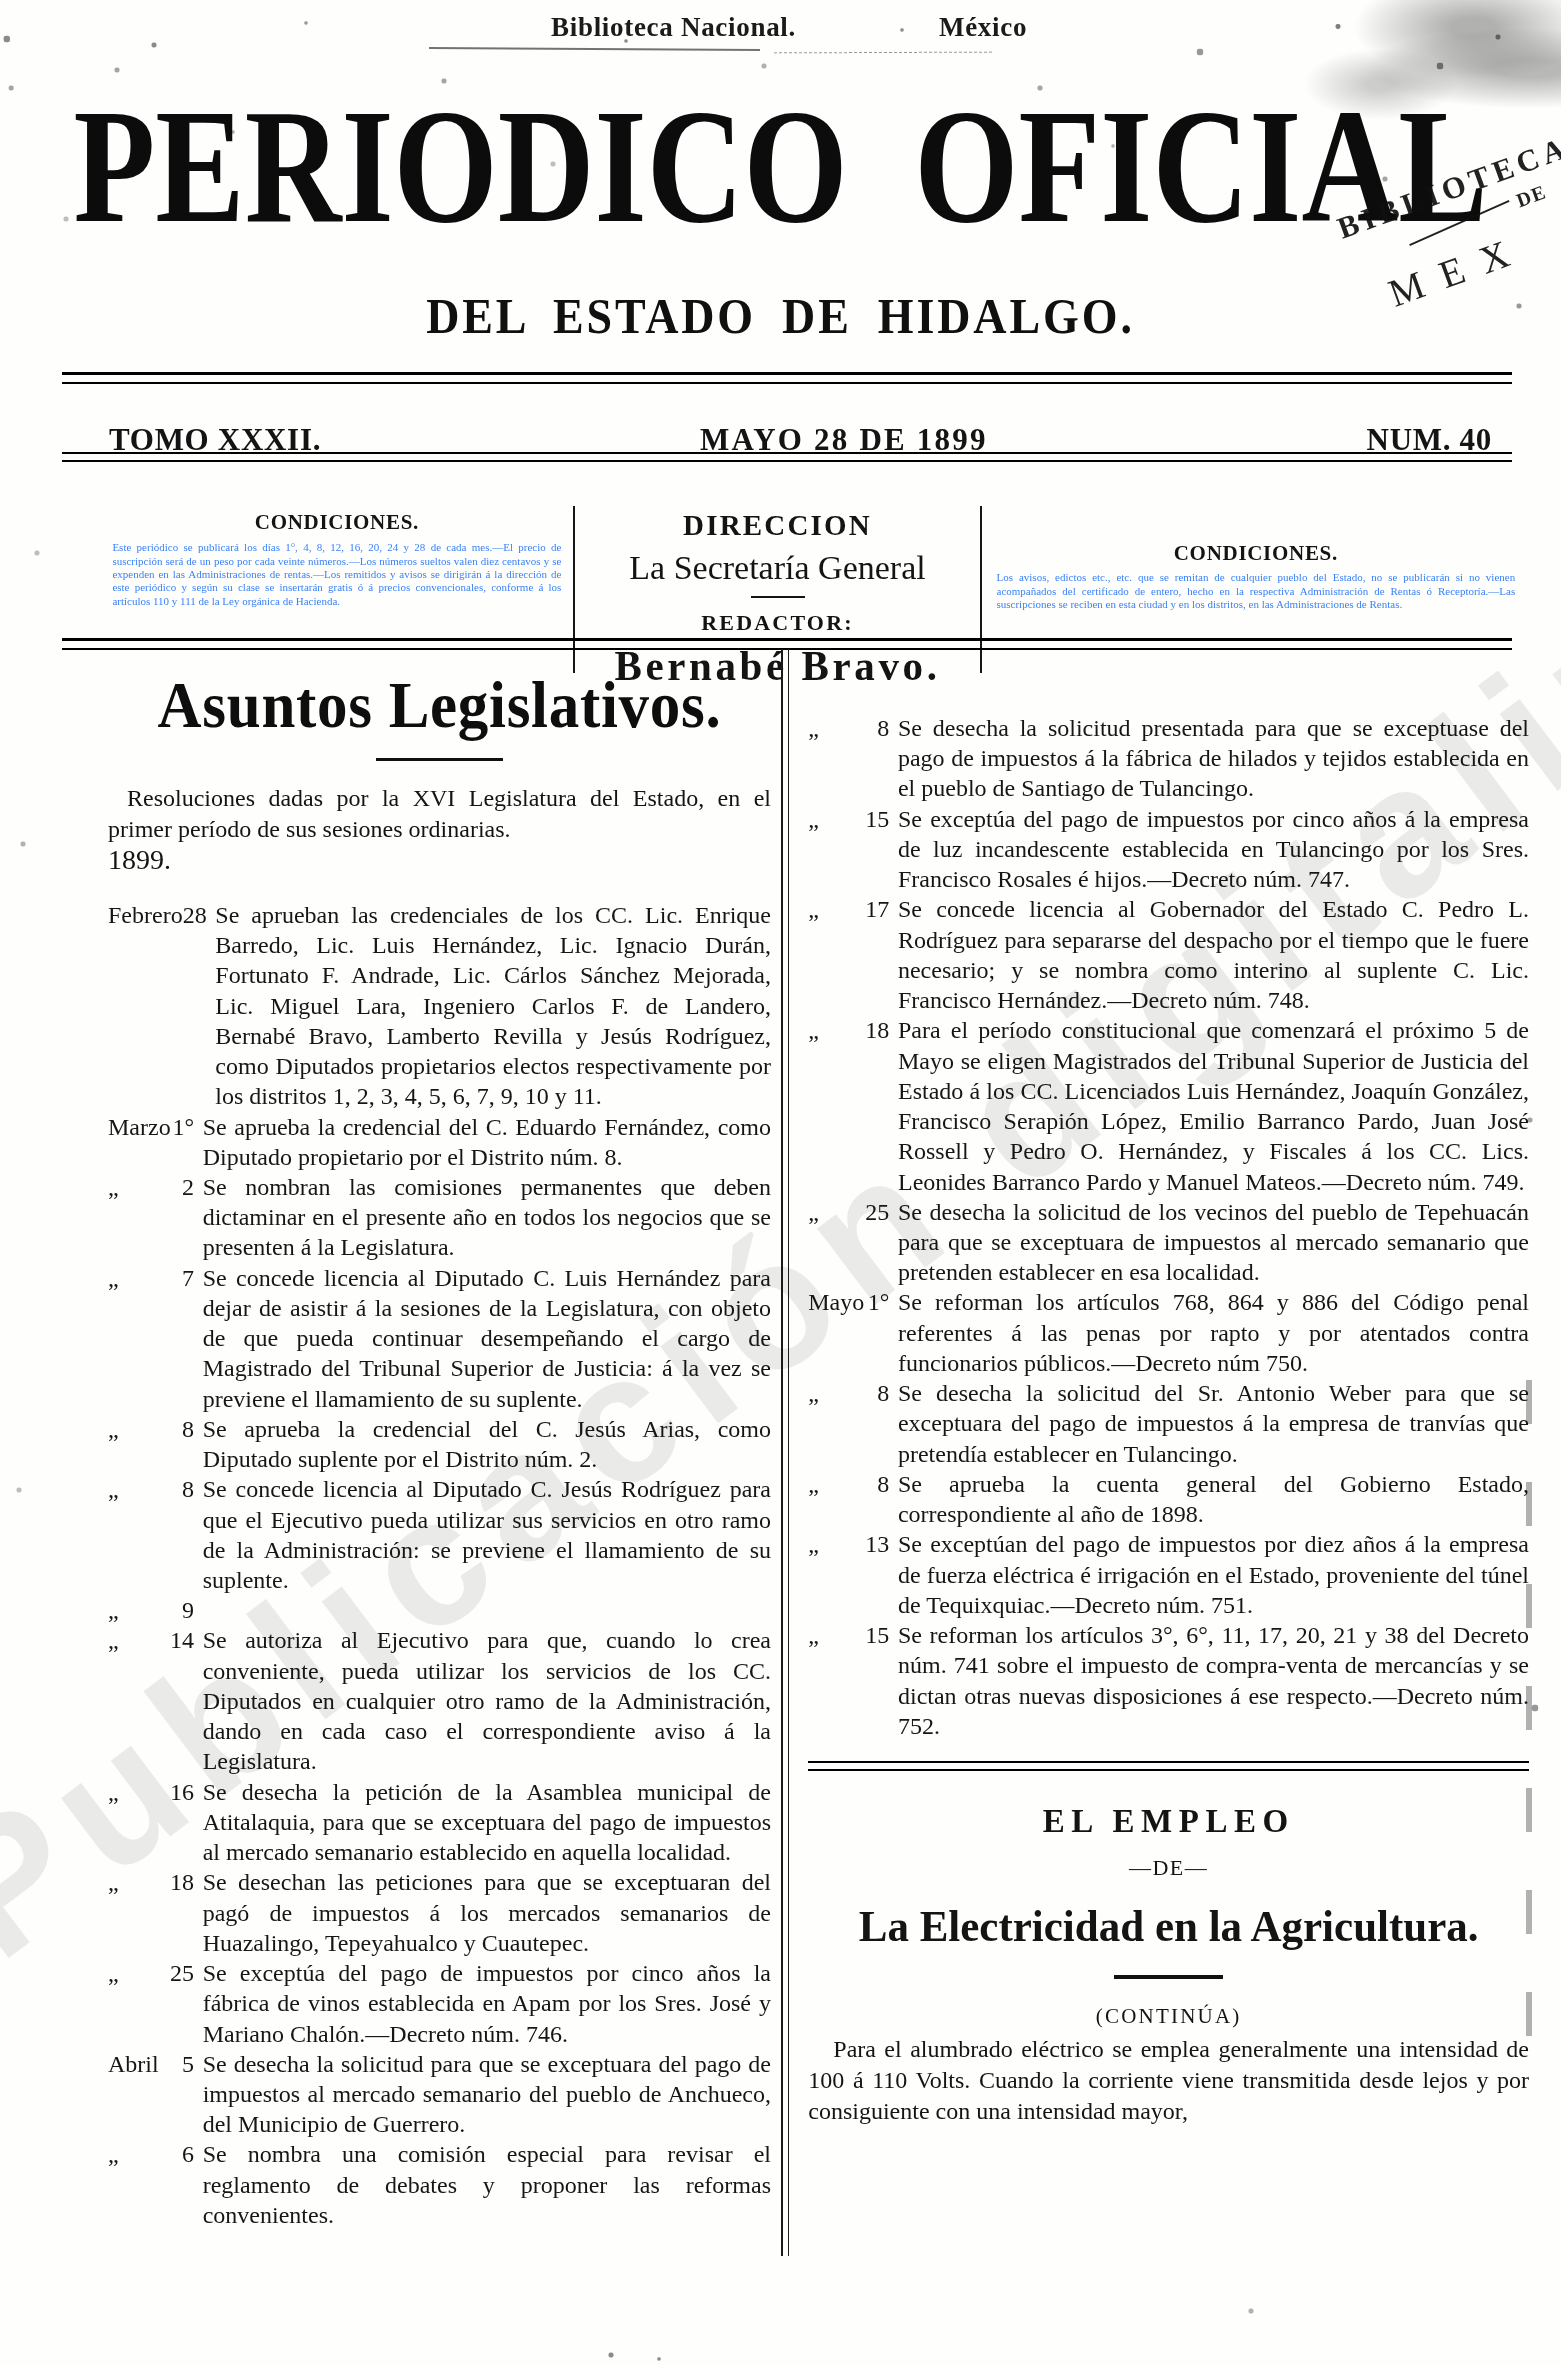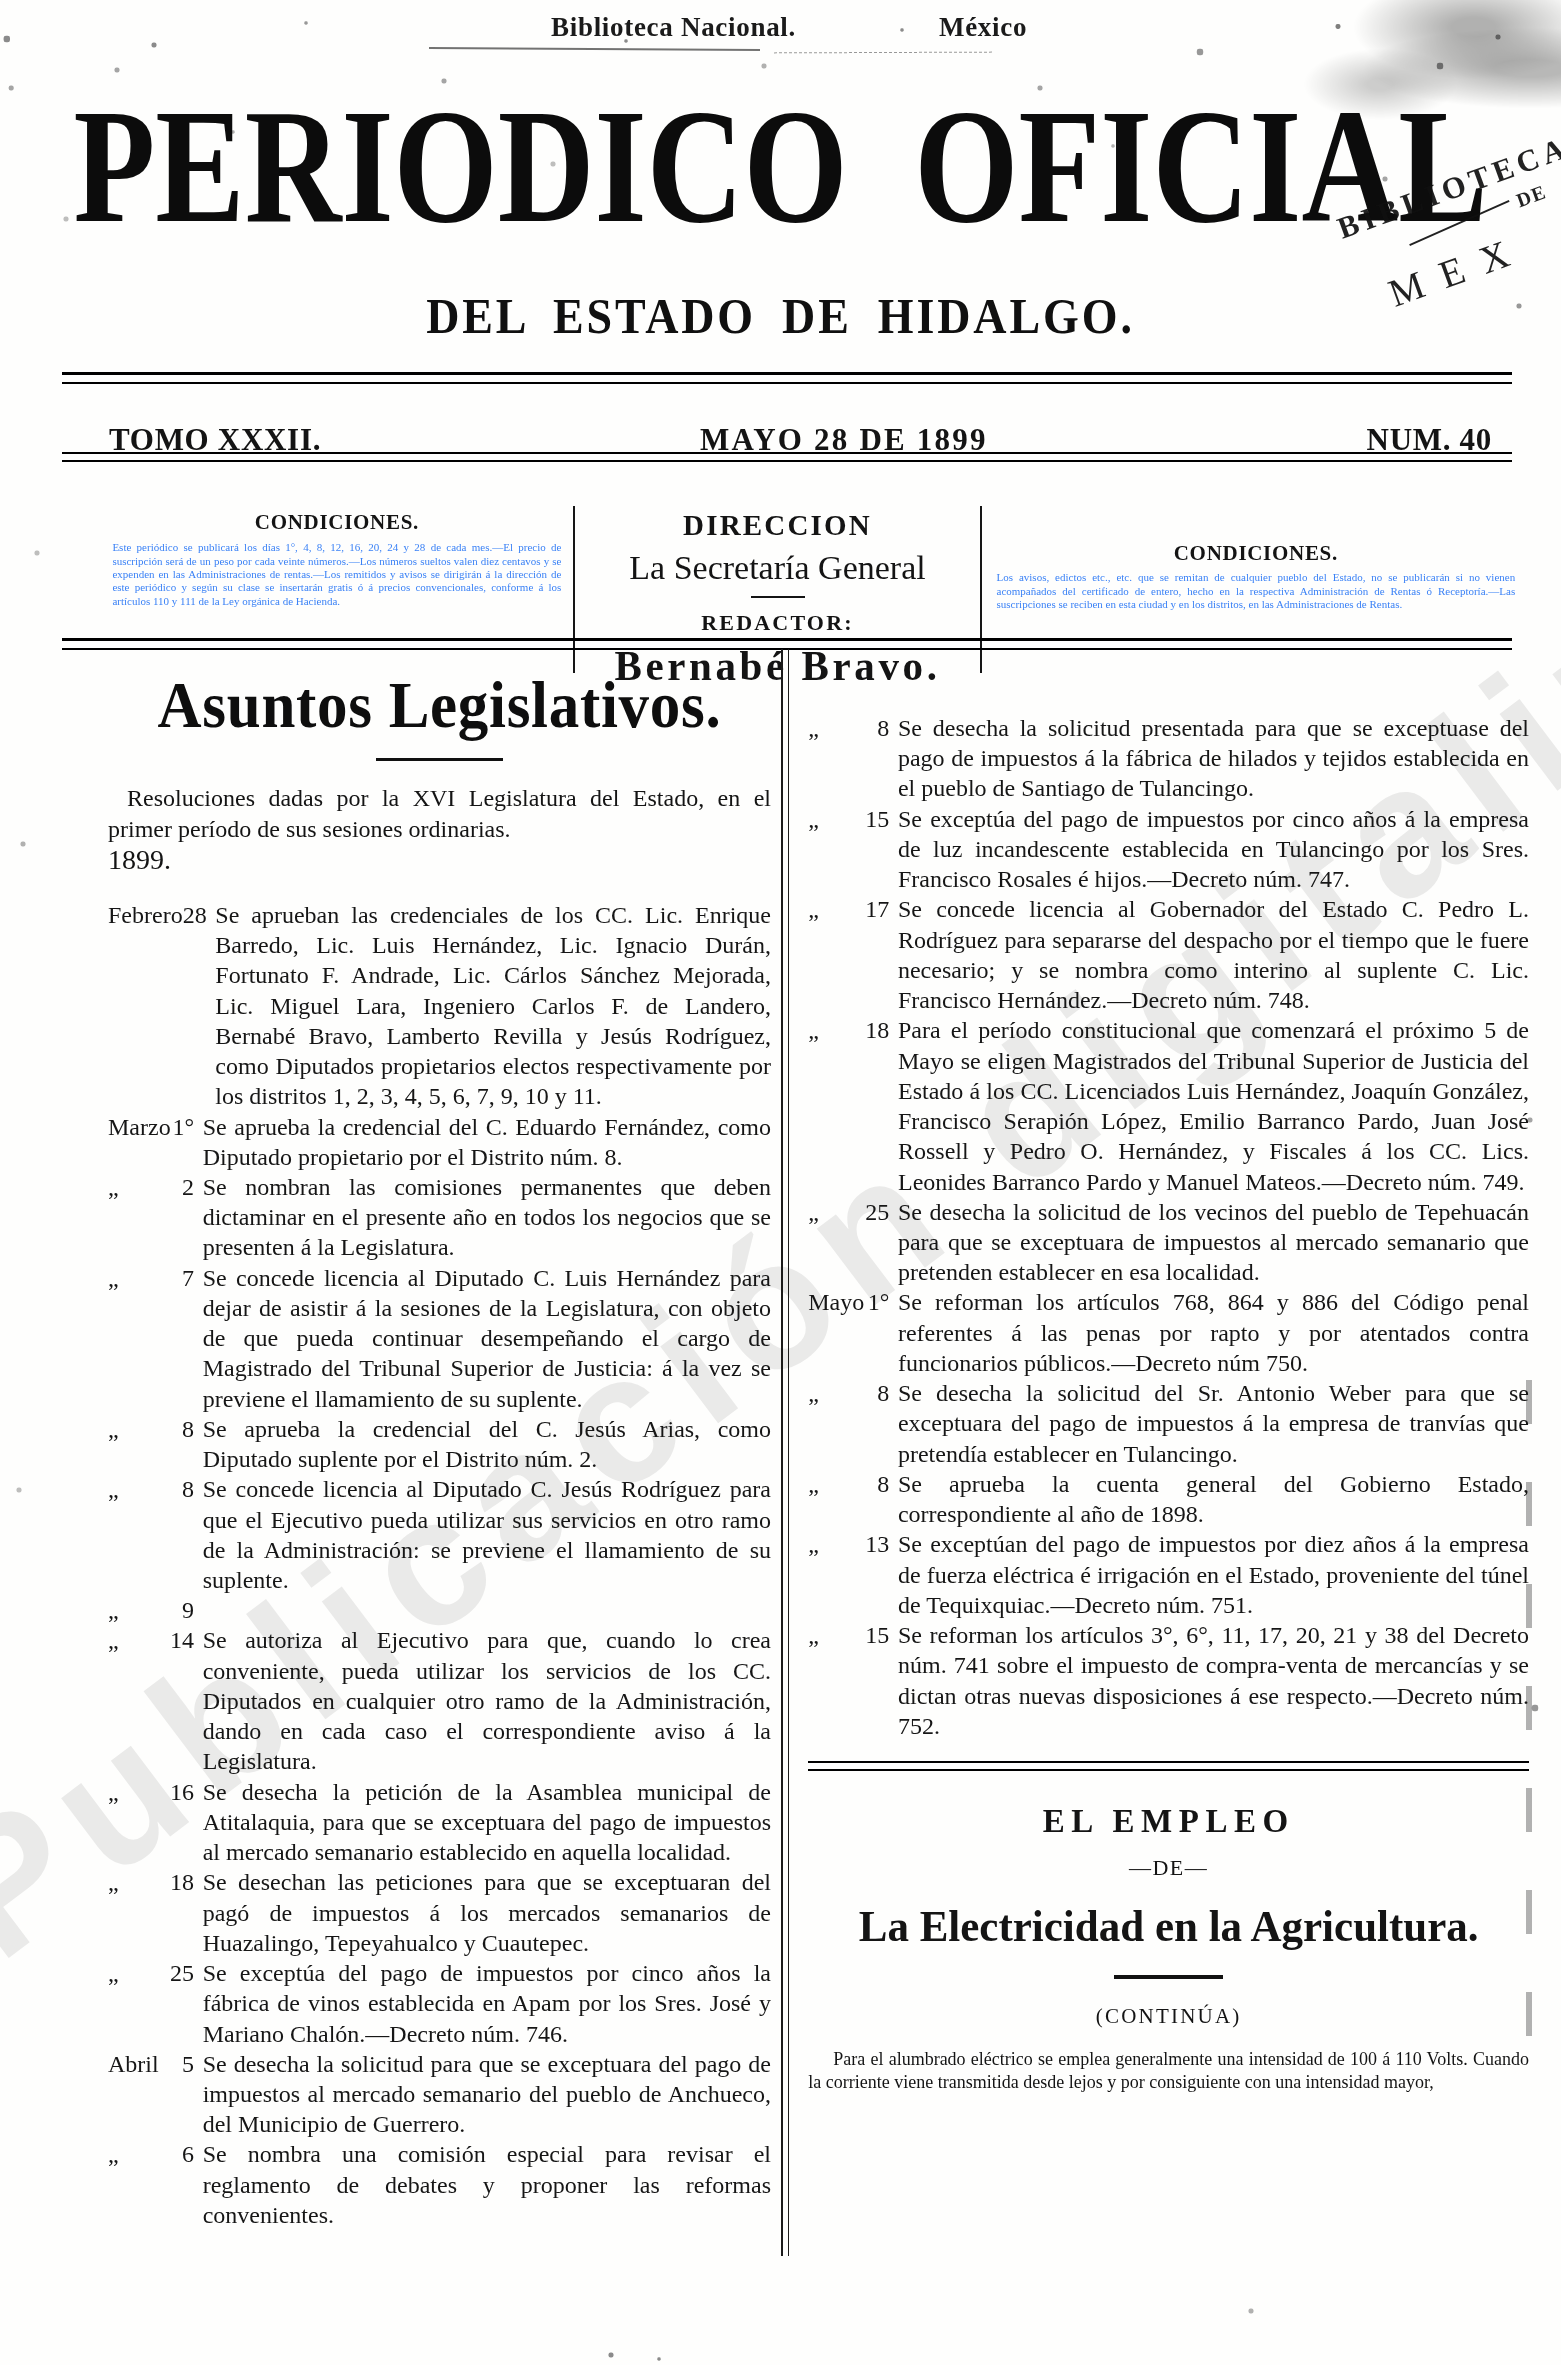--- a/index.html
+++ b/index.html
@@ -108,21 +108,21 @@
   .col-right .elabel { flex:0 0 81px; }
   .etext { flex:1; text-align:justify; }
 
   
   .art-rule { margin-top:20.3px; height:5.8px; border-top:2.9px solid #000; border-bottom:2.2px solid #000; }
   .art-kicker { text-align:center; font-size:33px; font-weight:bold; letter-spacing:6.5px; margin-top:32px; }
   .art-de { text-align:center; font-size:22px; letter-spacing:1.5px; margin-top:14.5px; }
   .art-title { text-align:center; font-size:43px; font-weight:bold; margin-top:20.3px; transform:scaleY(1.05); }
   .art-small-rule { width:109px; border-top:4.4px solid #111; margin:25px auto 0; }
   .art-cont { text-align:center; font-size:21px; letter-spacing:2.2px; margin-top:25px; }
-  .art-body { font-size:18px; line-height:1.3; text-align:justify; text-indent:25px; margin-top:19px; }
+  .art-body { font-size:24px; line-height:1.3; text-align:justify; text-indent:25px; margin-top:5px; }
 
   
   .watermark {
     position:absolute; left:-102px; top:1831px; transform:rotate(-37deg); transform-origin:0 0;
     font-family:"Liberation Sans", sans-serif; font-size:182px; font-weight:bold;
     letter-spacing:17.4px; white-space:nowrap; color:rgba(100,100,100,.13); pointer-events:none;
   }
 </style>
 </head>
 <body>

